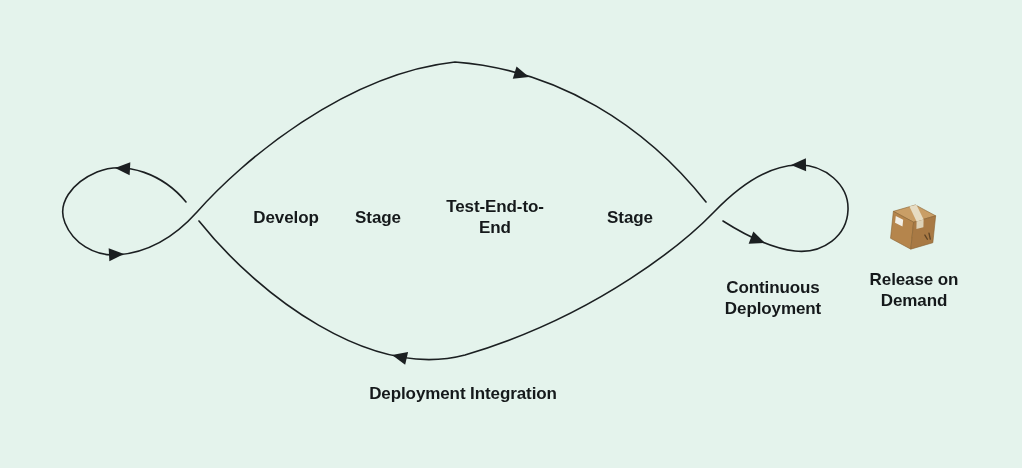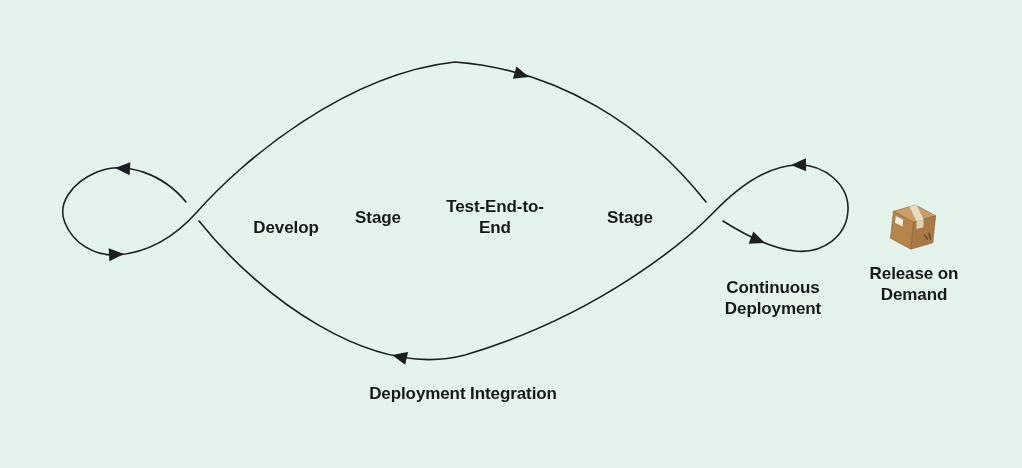--- a/index.html
+++ b/index.html
@@ -26,26 +26,26 @@
     color: #15191b;
     font-size: 17px;
     font-weight: bold;
     line-height: 21px;
     text-align: center;
     letter-spacing: -0.1px;
     white-space: normal;
   }
   .label.nowrap { white-space: nowrap; }
   .lbl-ce  { left: 117px; top: 297px; width: 116px; }
-  .lbl-dev { left: 286px; top: 227px; }
+  .lbl-dev { left: 286px; top: 217px; }
   .lbl-build { left: 378px; top: 217px; }
   .lbl-test { left: 495px; top: 217px; width: 100px; }
   .lbl-stage { left: 630px; top: 217px; }
   .lbl-cd  { left: 773px; top: 298px; width: 122px; }
-  .lbl-rod { left: 914px; top: 284px; width: 106px; text-align: center; }
+  .lbl-rod { left: 914px; top: 290px; width: 106px; text-align: center; }
   .lbl-ci  { left: 463px; top: 393px; }
   .box-icon {
     position: absolute;
     left: 913px;
     top: 228px;
     transform: translate(-50%, -50%);
   }
 </style>
 </head>
 <body>

